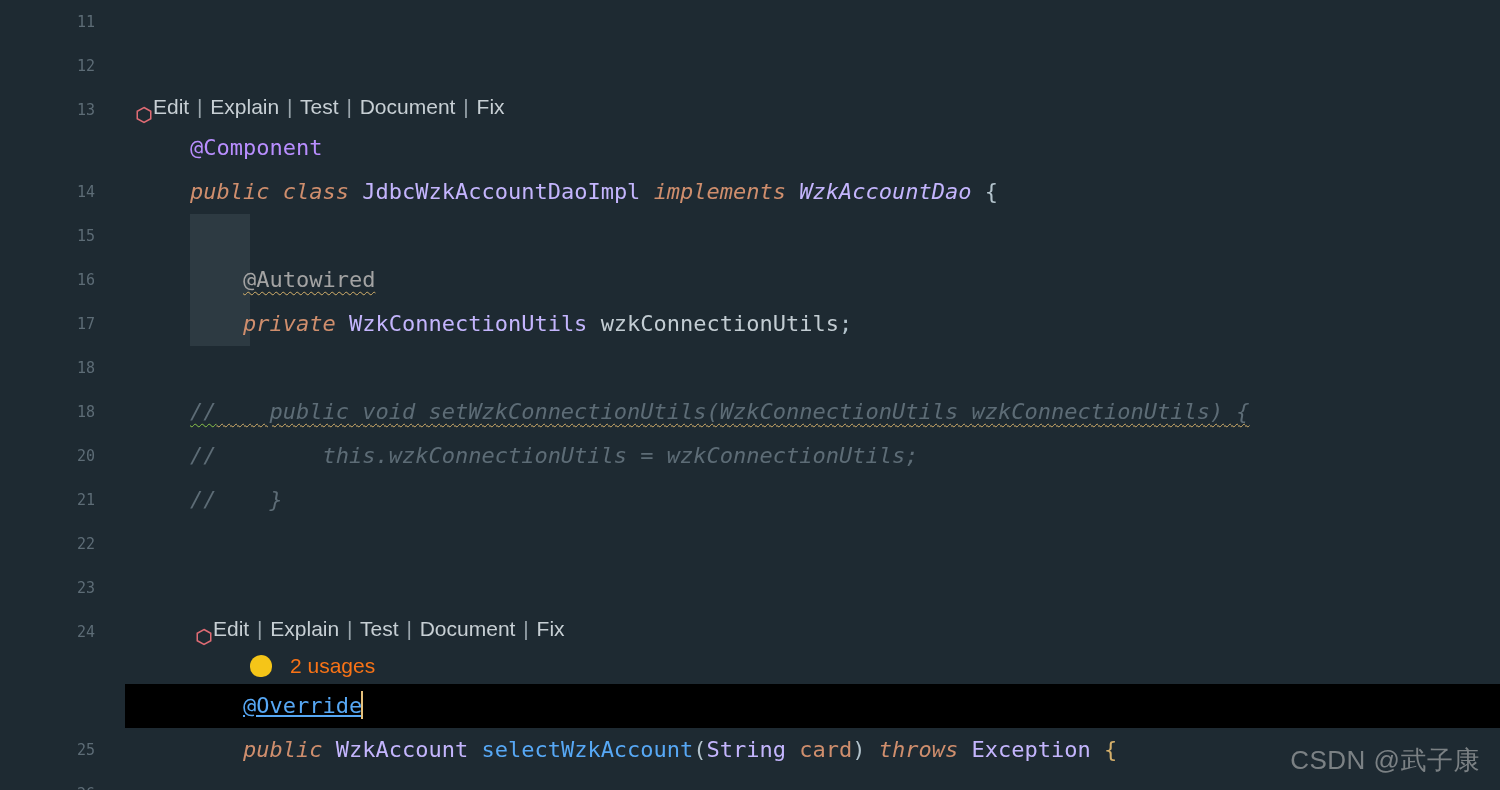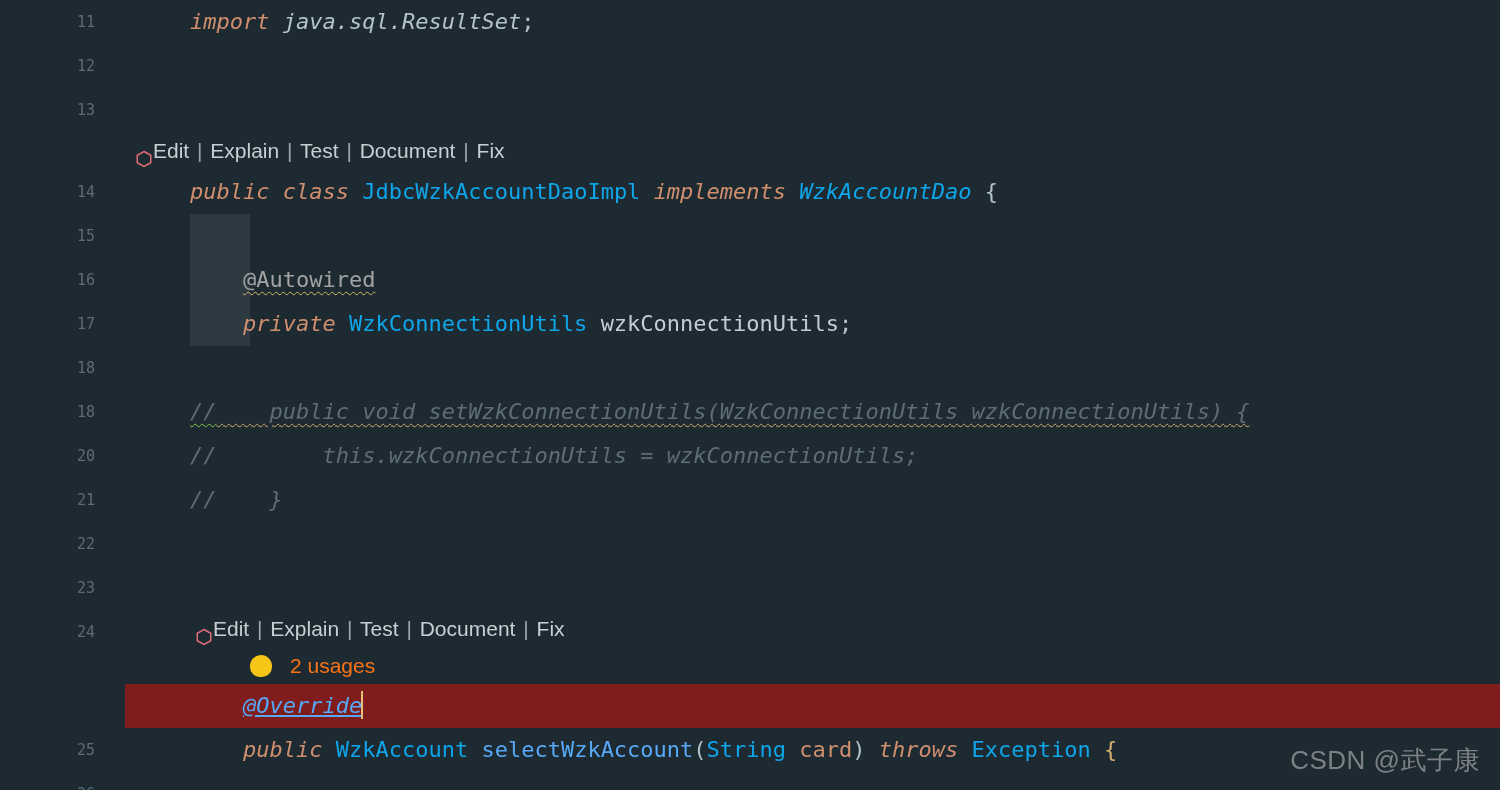--- a/index.html
+++ b/index.html
@@ -33,33 +33,33 @@
     width: 18px; height: 18px;
   }
   .code { flex: 1; position: relative; }
   .line {
     height: 44px;
     line-height: 44px;
     white-space: pre;
     padding-left: 65px;
     position: relative;
   }
-  .line.current { background: #7f1d1d; font-style: italic; }
+  .line.current { background: #000000; }
   .sel-block {
     position: absolute;
     left: 65px;
     width: 60px;
     background: #2d3a42;
     z-index: 0;
   }
   .code-content { position: relative; z-index: 1; }
   
   .c-kw    { color: #cf8e6d; font-style: italic; }
   .c-pkg   { color: #b3c3cc; font-style: italic; }
-  .c-cls   { color: #0ea5e9; }
+  .c-cls   { color: #c4b5fd; }
   .c-ann   { color: #b98eff; }
   .c-ann2  { color: #a3a3a3; }
   .c-ann3  { color: #57a8f5; text-decoration: underline; }
   .c-mtd   { color: #57a8f5; }
   .c-param { color: #cf8e6d; }
   .c-str   { color: #c3cdd3; }
   .c-pun   { color: #b3c3cc; }
   .c-brace { color: #d5b06b; }
   .c-cmt   { color: #5d6c76; font-style: italic; }
   .wavy-y  { text-decoration: wavy underline #d5b06b; text-decoration-thickness: 1px; text-underline-offset: 4px; }
@@ -150,21 +150,20 @@
         
       </span>
     </div>
   </div>
 
   <div class="code">
 
     <div class="sel-block" style="top:214px;height:132px"></div>
 
     <div class="code-content">
-      <div class="line"><span class="c-kw">import</span> <span class="c-pkg">java.sql.ResultSet</span><span class="c-pun">;</span></div>
       <div class="line"></div>
       <div class="line"></div>
 
       <div class="inlay-row">
         <span class="hexicon">
           <svg viewBox="0 0 24 24">
               <polygon points="12,2 21,7 21,17 12,22 3,17 3,7" fill="none" stroke="#e06c75" stroke-width="2"></polygon>
             </svg>
         </span>
         <span class="actions">
@@ -173,20 +172,21 @@
           <span>Explain</span>
           <span class="sep">|</span>
           <span>Test</span>
           <span class="sep">|</span>
           <span>Document</span>
           <span class="sep">|</span>
           <span>Fix</span>
         </span>
       </div>
 
+      <div class="line"><span class="c-ann">@Component</span></div>
       <div class="line"><span class="c-kw">public</span> <span class="c-kw">class</span> <span class="c-cls">JdbcWzkAccountDaoImpl</span> <span class="c-kw">implements</span> <span class="c-cls" style="font-style:italic">WzkAccountDao</span> <span class="c-pun">{</span></div>
       <div class="line"></div>
       <div class="line"><span>    </span><span class="c-ann2 wavy-y">@Autowired</span></div>
       <div class="line"><span>    </span><span class="c-kw">private</span> <span class="c-cls">WzkConnectionUtils</span> <span class="c-str">wzkConnectionUtils</span><span class="c-pun">;</span></div>
       <div class="line"></div>
       <div class="line"><span class="c-cmt wavy-g">//</span><span class="c-cmt wavy-y">    public void setWzkConnectionUtils(WzkConnectionUtils wzkConnectionUtils) {</span></div>
       <div class="line"><span class="c-cmt">//</span><span class="c-cmt">        this.wzkConnectionUtils = wzkConnectionUtils;</span></div>
       <div class="line"><span class="c-cmt">//</span><span class="c-cmt">    }</span></div>
       <div class="line"></div>
       <div class="line"></div>

